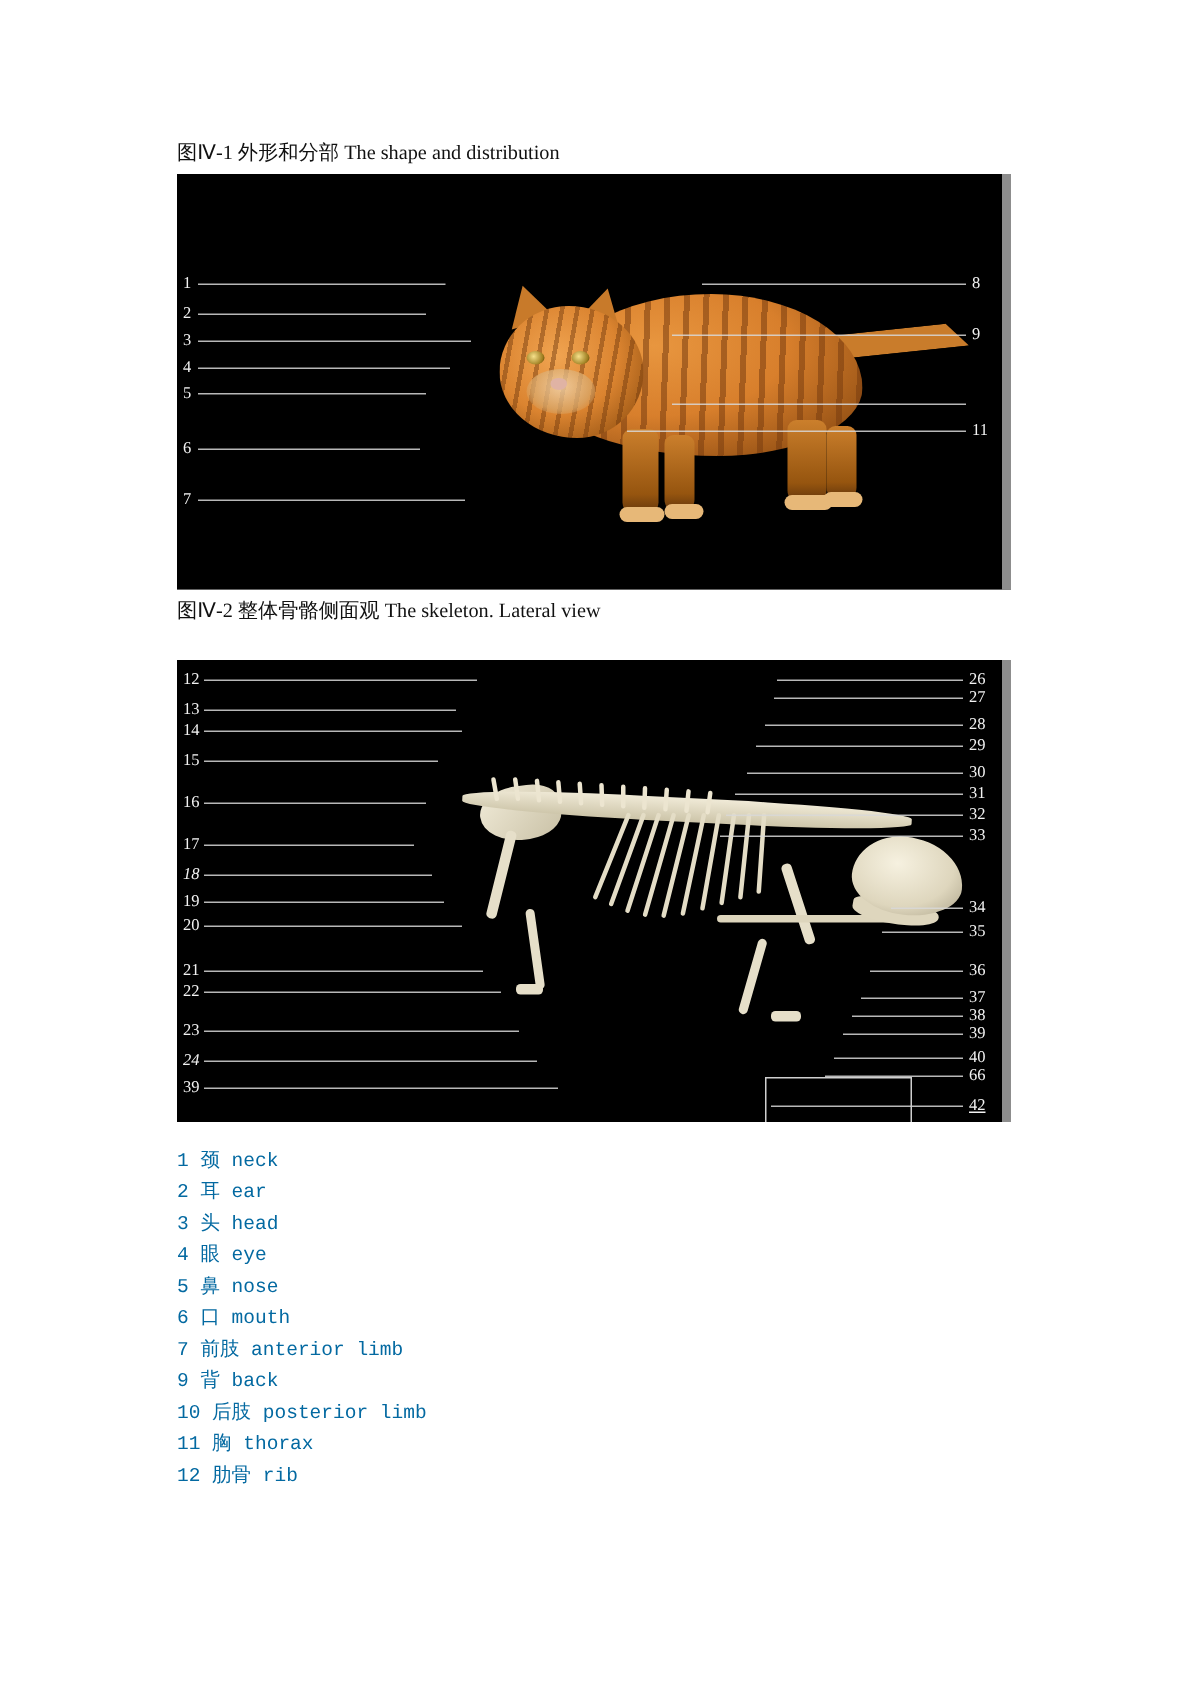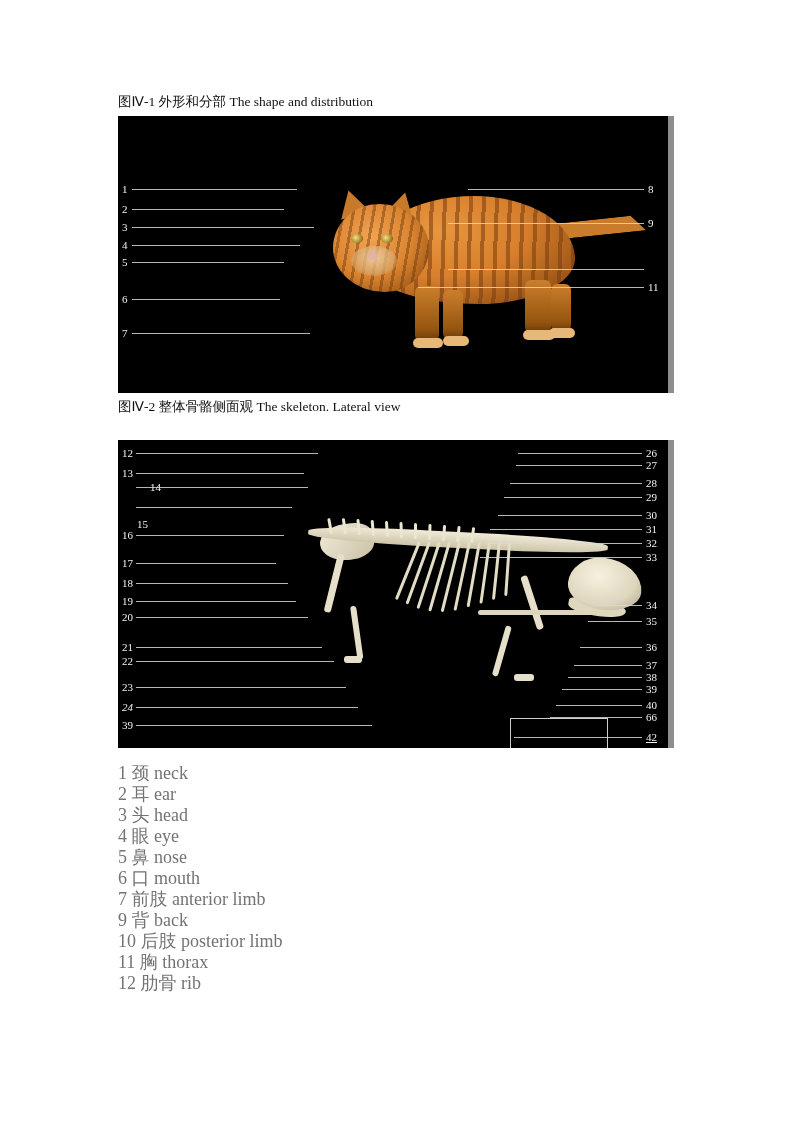--- a/index.html
+++ b/index.html
@@ -228,24 +228,24 @@
   }
 
   
   #legend {
     position: absolute;
     left: 118px;
     top: 763px;
     width: 560px;
   }
   #legend .item {
-    font-family: Liberation Serif, serif;
-    font-size: 18px;
+    font-family: Liberation Mono, monospace;
+    font-size: 13px;
     line-height: 21px;
-    color: #737373;
+    color: #0369a1;
     white-space: nowrap;
   }
 </style>
 </head>
 <body>
 
 <div class="page">
 
   <div class="caption" id="caption-1">图Ⅳ-1 外形和分部 The shape and distribution</div>
 
@@ -352,33 +352,33 @@
         <div class="jaw"></div>
         <div class="skull"></div>
       </div>
 
       <div class="lnum" style="left:4px; top:8px;">12</div>
       <div class="leader" style="left:18px; top:13px; width:182px;"></div>
 
       <div class="lnum" style="left:4px; top:28px;">13</div>
       <div class="leader" style="left:18px; top:33px; width:168px;"></div>
 
-      <div class="lnum" style="left:4px; top:42px;margin-left:28px;">14</div>
+      <div class="lnum" style="left:4px; top:42px;">14</div>
       <div class="leader" style="left:18px; top:47px; width:172px;"></div>
 
-      <div class="lnum" style="left:4px; top:79px;margin-left:15px;">15</div>
+      <div class="lnum" style="left:4px; top:62px;">15</div>
       <div class="leader" style="left:18px; top:67px; width:156px;"></div>
 
       <div class="lnum" style="left:4px; top:90px;">16</div>
       <div class="leader" style="left:18px; top:95px; width:148px;"></div>
 
       <div class="lnum" style="left:4px; top:118px;">17</div>
       <div class="leader" style="left:18px; top:123px; width:140px;"></div>
 
-      <div class="lnum" style="left:4px; top:138px;">18</div>
+      <div class="lnum" style="left:4px; top:138px;font-style:italic;">18</div>
       <div class="leader" style="left:18px; top:143px; width:152px;"></div>
 
       <div class="lnum" style="left:4px; top:156px;">19</div>
       <div class="leader" style="left:18px; top:161px; width:160px;"></div>
 
       <div class="lnum" style="left:4px; top:172px;">20</div>
       <div class="leader" style="left:18px; top:177px; width:172px;"></div>
 
       <div class="lnum" style="left:4px; top:202px;text-align:center;">21</div>
       <div class="leader" style="left:18px; top:207px; width:186px;"></div>

